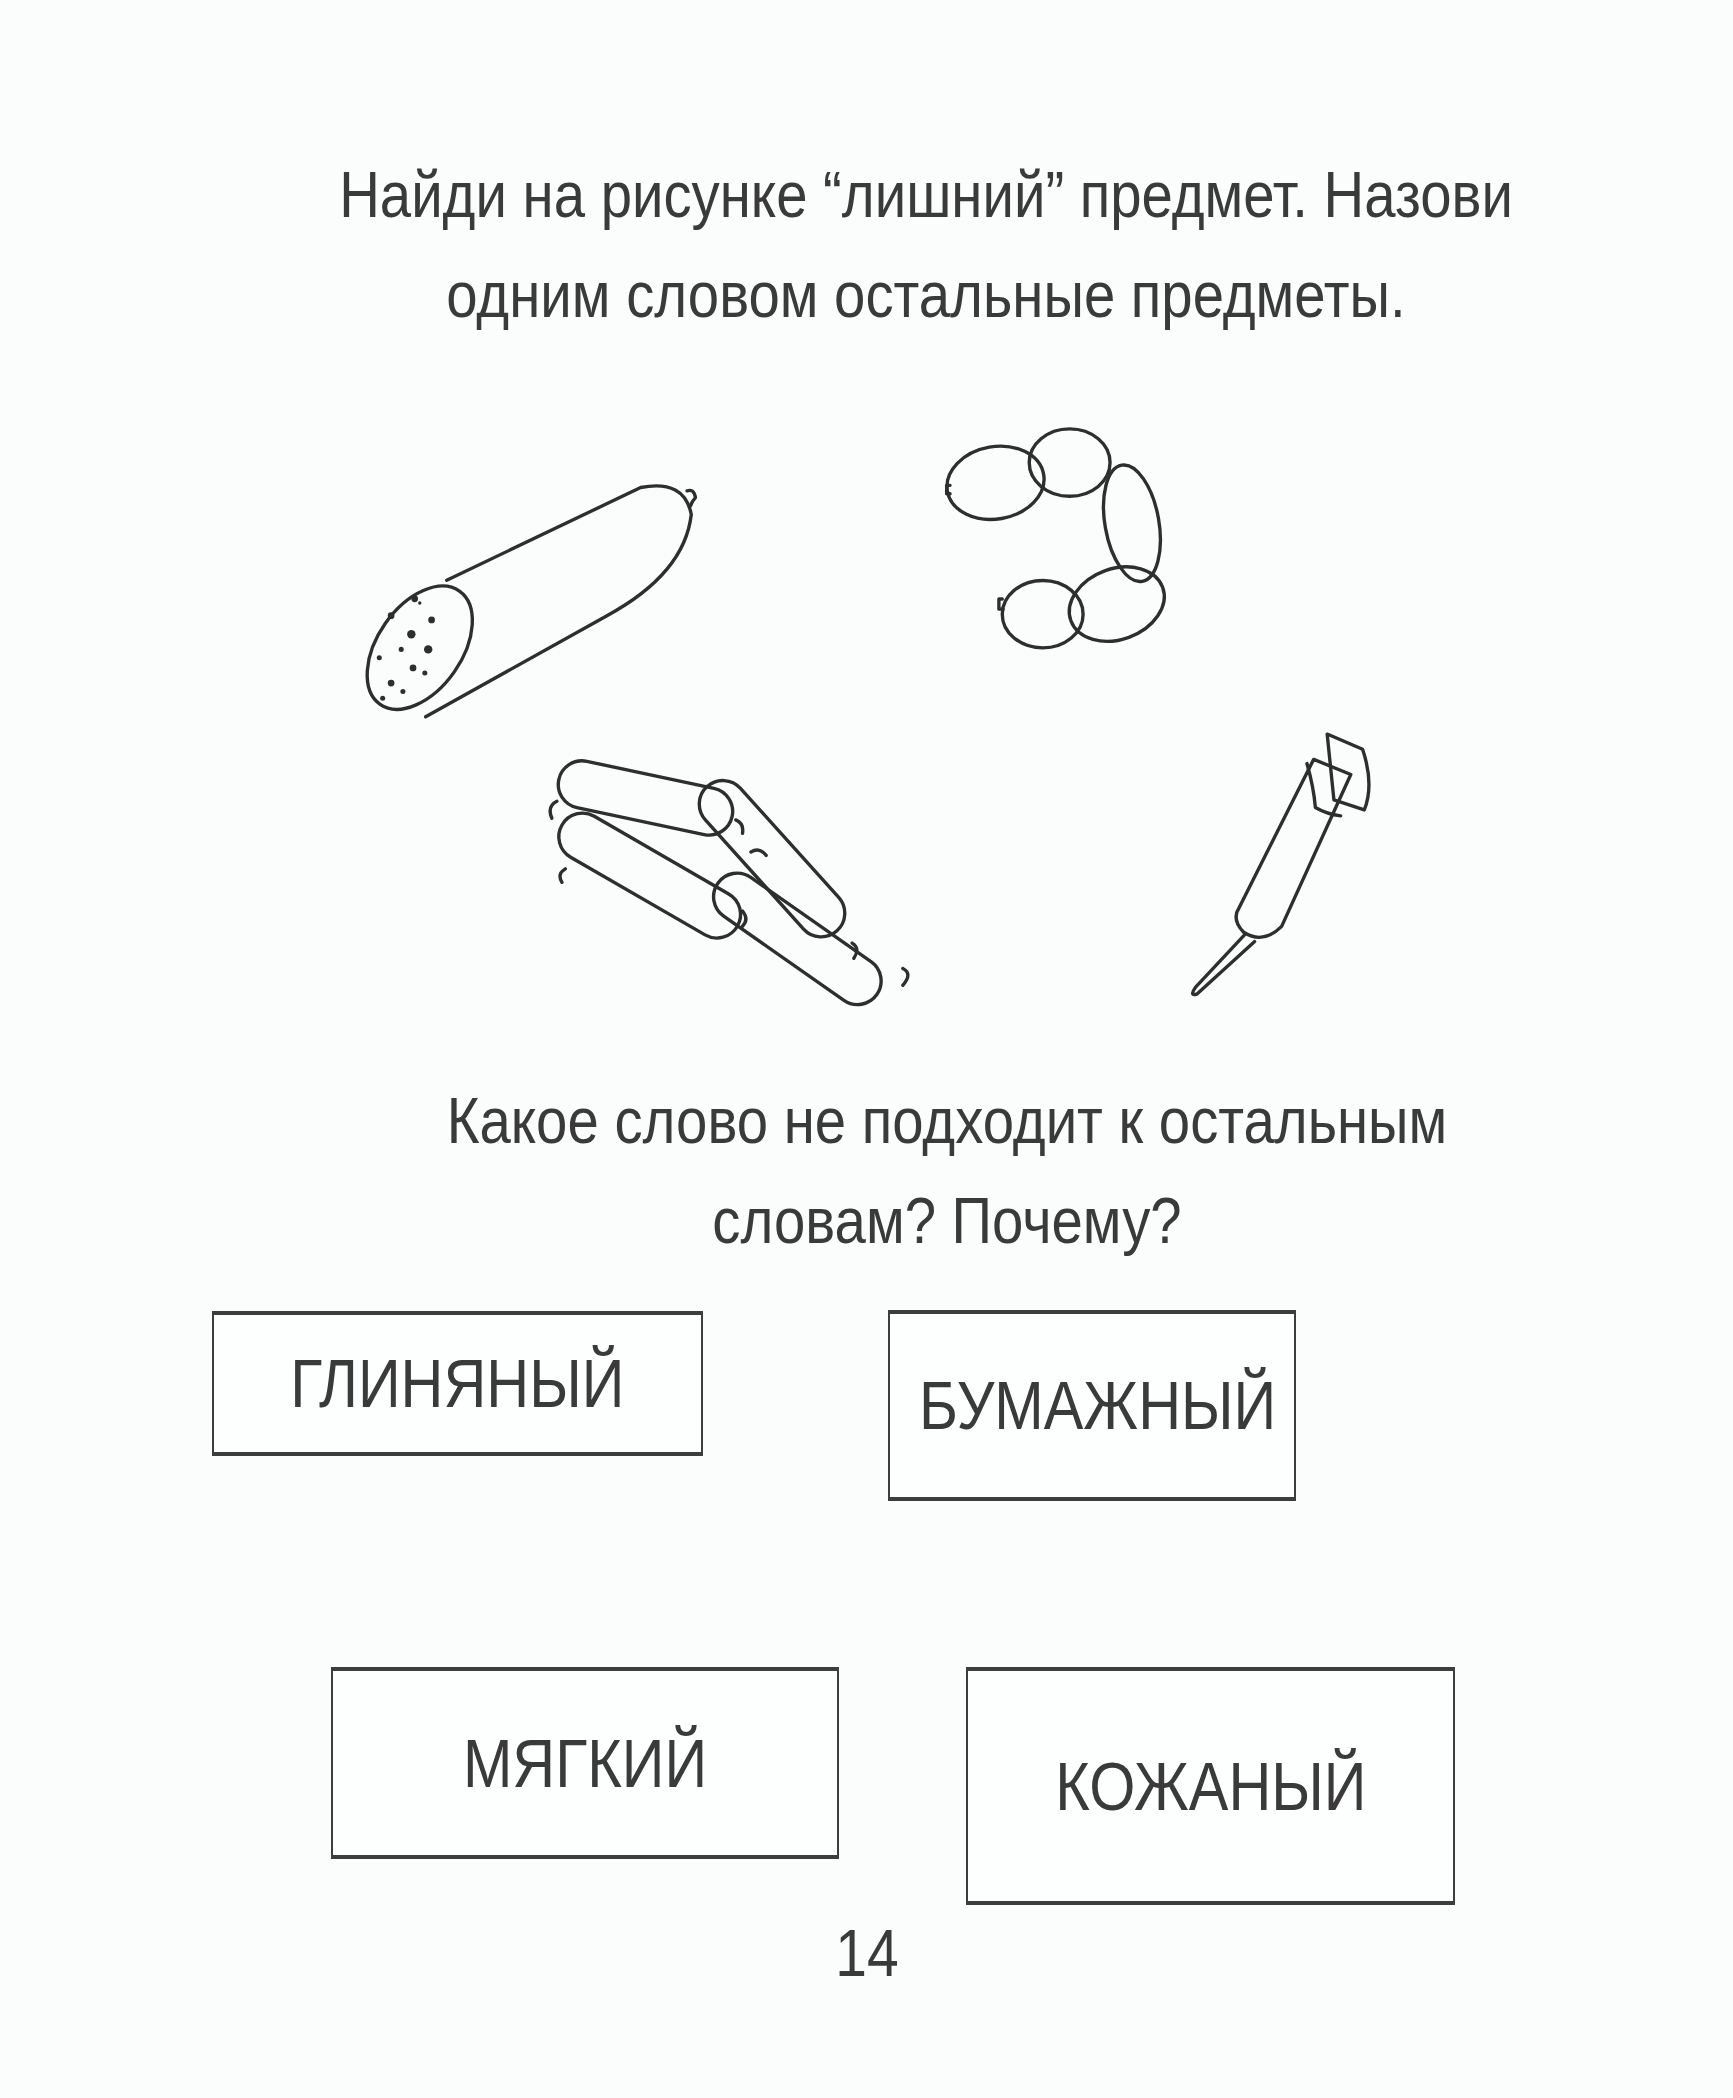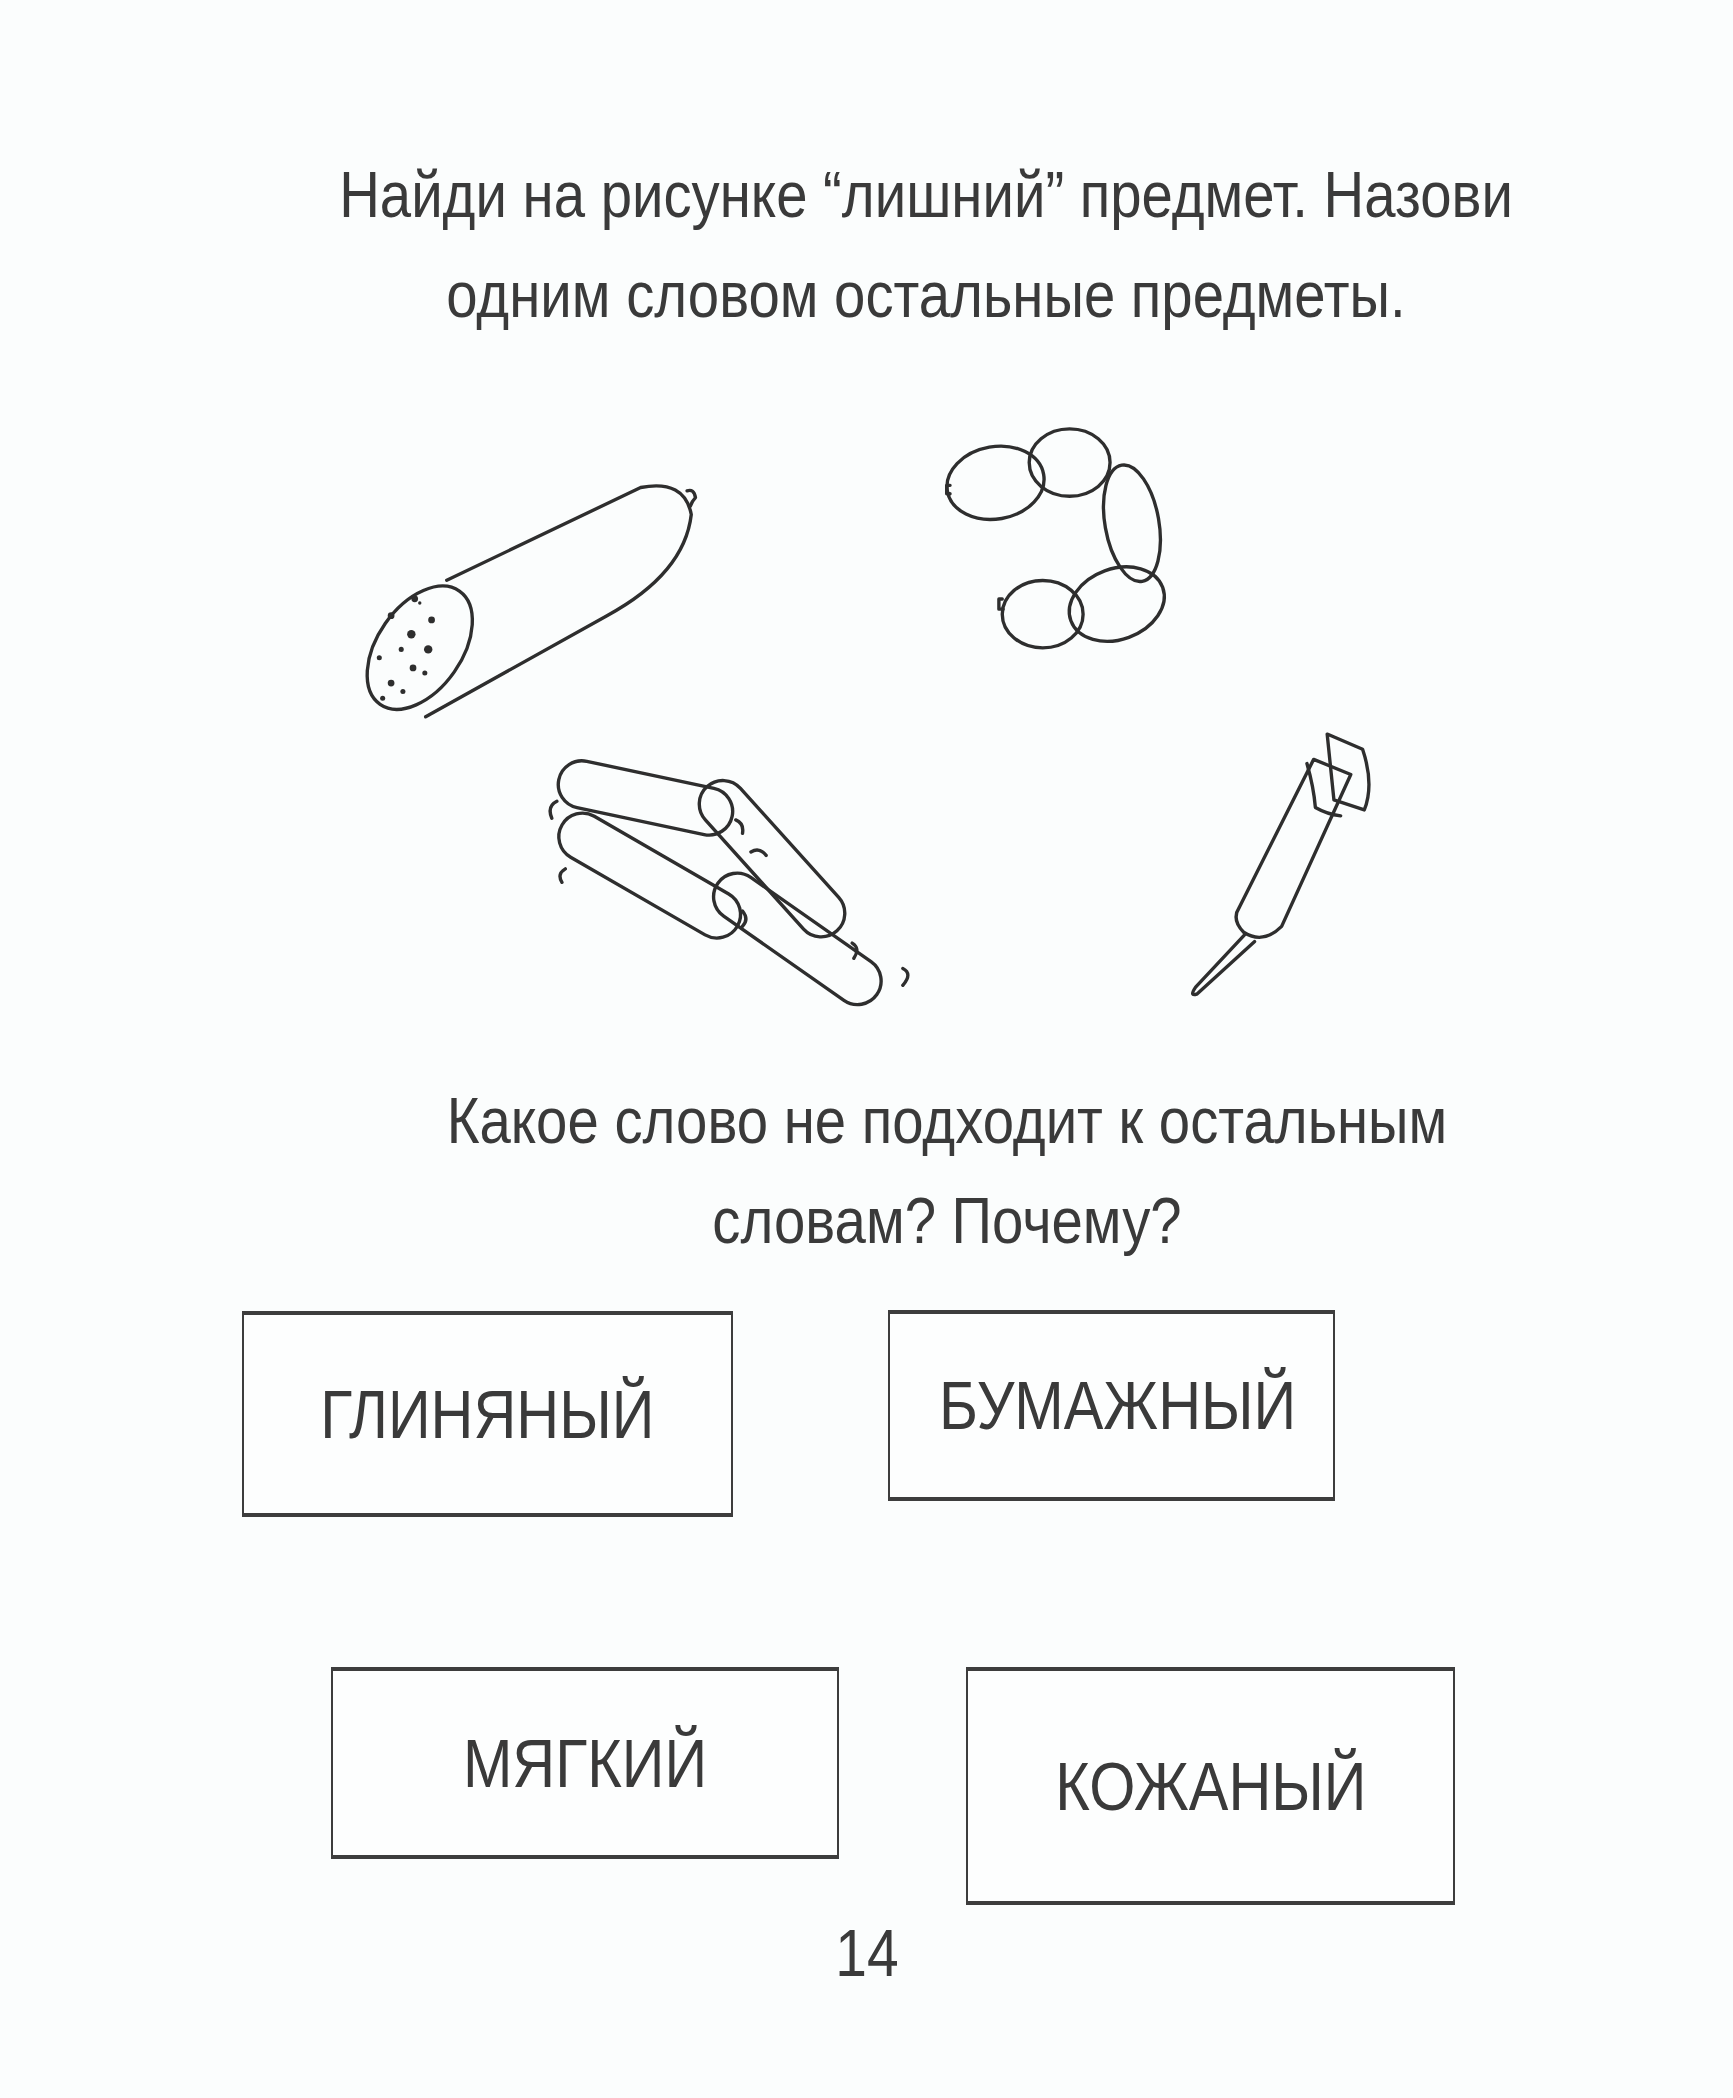--- a/index.html
+++ b/index.html
@@ -77,24 +77,24 @@
     <path class="ln" d="M160 35 q8 28 10 52 q14 8 30 10"></path>
     <path class="ln" d="M86 238 L28 300 Q20 312 30 308 L98 246"></path>
   </svg>
 </div>
 
 <div class="heading" id="h2">
   <div>Какое слово не подходит к остальным</div>
   <div>словам? Почему?</div>
 </div>
 
-<div class="box" style="left:242px;top:1311px;width:491px;height:206px;">
+<div class="box" style="left:212px;top:1311px;width:491px;height:145px;">
   <span>ГЛИНЯНЫЙ</span>
 </div>
-<div class="box" style="left:888px;top:1310px;width:447px;height:191px;padding-left:12px;">
+<div class="box" style="left:888px;top:1310px;width:408px;height:191px;padding-left:12px;">
   <span>БУМАЖНЫЙ</span>
 </div>
 <div class="box" style="left:331px;top:1667px;width:508px;height:192px;">
   <span>МЯГКИЙ</span>
 </div>
 <div class="box" style="left:966px;top:1667px;width:489px;height:238px;">
   <span>КОЖАНЫЙ</span>
 </div>
 
 <div class="pagenum">14</div>

